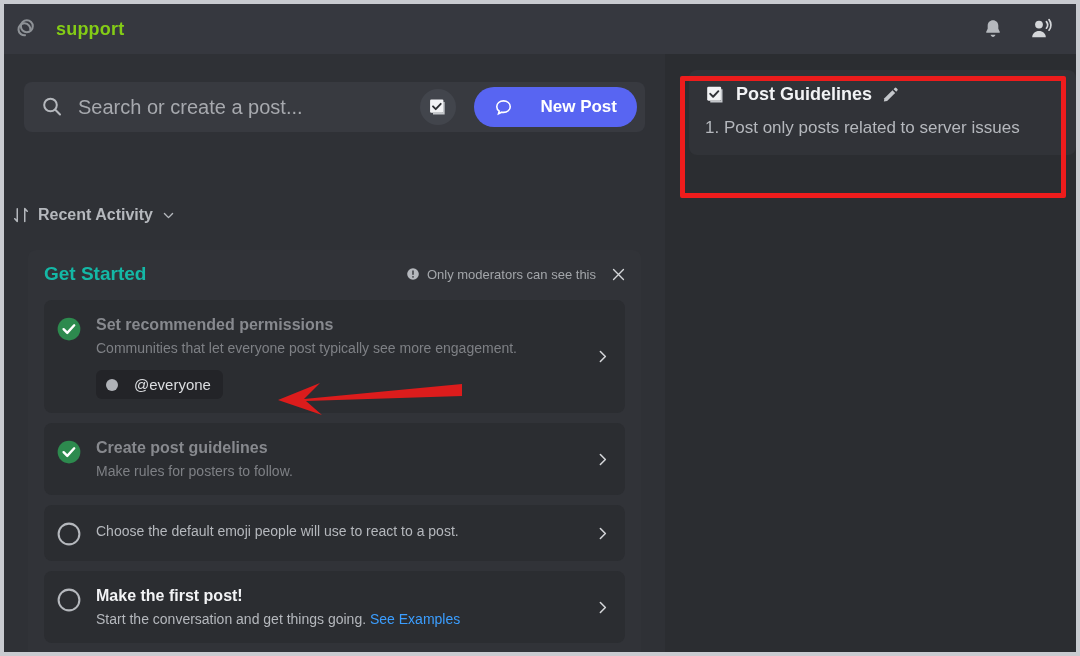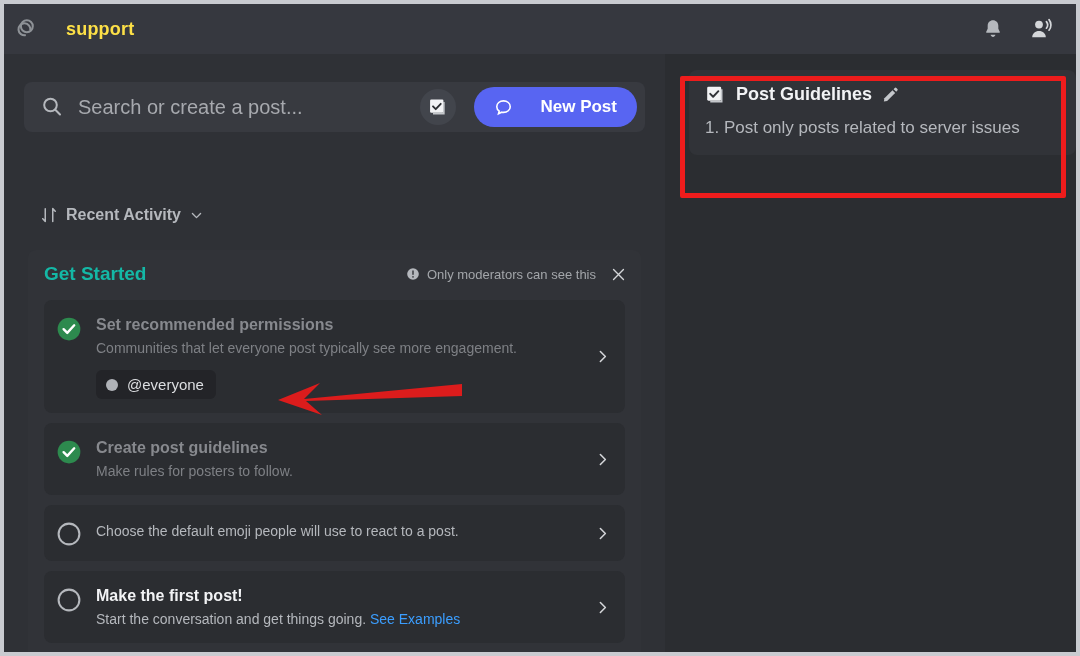--- a/index.html
+++ b/index.html
@@ -13,21 +13,21 @@
     position:absolute;left:4px;top:4px;width:1072px;height:648px;
     background:#2b2d31;overflow:hidden;
   }
   
   .header{
     position:absolute;left:0;top:0;width:1072px;height:50px;
     background:#36383f;display:flex;align-items:center;
   }
   .hdr-icon{width:26px;height:26px;margin-left:12px;flex:0 0 auto;}
   .hdr-title{
-    margin-left:24px;color:#fde047;font-size:18px;font-weight:bold;
+    margin-left:14px;color:#84cc16;font-size:18px;font-weight:bold;
     letter-spacing:.2px;
   }
   .hdr-right{margin-left:auto;display:flex;align-items:center;gap:22px;margin-right:22px;}
   .hdr-btn{width:26px;height:26px;display:flex;align-items:center;justify-content:center;cursor:pointer;}
   
   .left-pane{
     position:absolute;left:0;top:50px;width:661px;height:598px;
     background:#2f3136;
   }
   .right-pane{
@@ -50,21 +50,21 @@
     width:36px;height:36px;border-radius:50%;background:#42454c;
     display:flex;align-items:center;justify-content:center;cursor:pointer;flex:0 0 auto;
   }
   .newpost-btn{
     height:40px;background:#5865f2;border-radius:20px;display:flex;align-items:center;
     gap:27px;padding:0 20px;margin:0 8px 0 18px;cursor:pointer;flex:0 0 auto;
   }
   .newpost-label{color:#ffffff;font-size:17px;font-weight:bold;}
   
   .sort-row{
-    position:absolute;left:36px;top:152px;display:flex;align-items:center;gap:8px;
+    position:absolute;left:8px;top:152px;display:flex;align-items:center;gap:8px;
     cursor:pointer;
   }
   .sort-label{color:#b5b8bd;font-size:16px;font-weight:bold;}
   
   .gs-card{
     position:absolute;left:24px;top:196px;width:613px;height:426px;
     background:#313338;border-radius:8px;
   }
   .gs-head{
     height:48px;display:flex;align-items:center;padding:0 14px 0 16px;
@@ -84,21 +84,21 @@
   .task-body{flex:1 1 auto;min-width:0;}
   .task-title{font-size:16px;font-weight:bold;line-height:22px;}
   .task-title.done{color:#87898e;}
   .task-title.todo{color:#f2f3f5;}
   .task-desc{font-size:14px;line-height:20px;margin-top:2px;}
   .task-desc.done{color:#7e8085;}
   .task-desc.todo{color:#b5b8bd;}
   .task-link{color:#3b9eff;cursor:pointer;}
   .chev{align-self:center;margin-left:10px;flex:0 0 auto;display:flex;}
   .role-pill{
-    display:inline-flex;align-items:center;gap:9px;margin-top:12px;
+    display:inline-flex;align-items:center;gap:16px;margin-top:12px;
     background:#232428;border-radius:6px;padding:6px 12px 6px 10px;
   }
   .role-dot{width:12px;height:12px;border-radius:50%;background:#b0b3b8;}
   .role-name{color:#dcdee1;font-size:15px;}
   
   .pg-card{
     position:absolute;left:24px;top:16px;width:355px;
     background:#313338;border-radius:8px;padding:14px 16px 16px 16px;
   }
   .pg-head{display:flex;align-items:center;gap:10px;}

